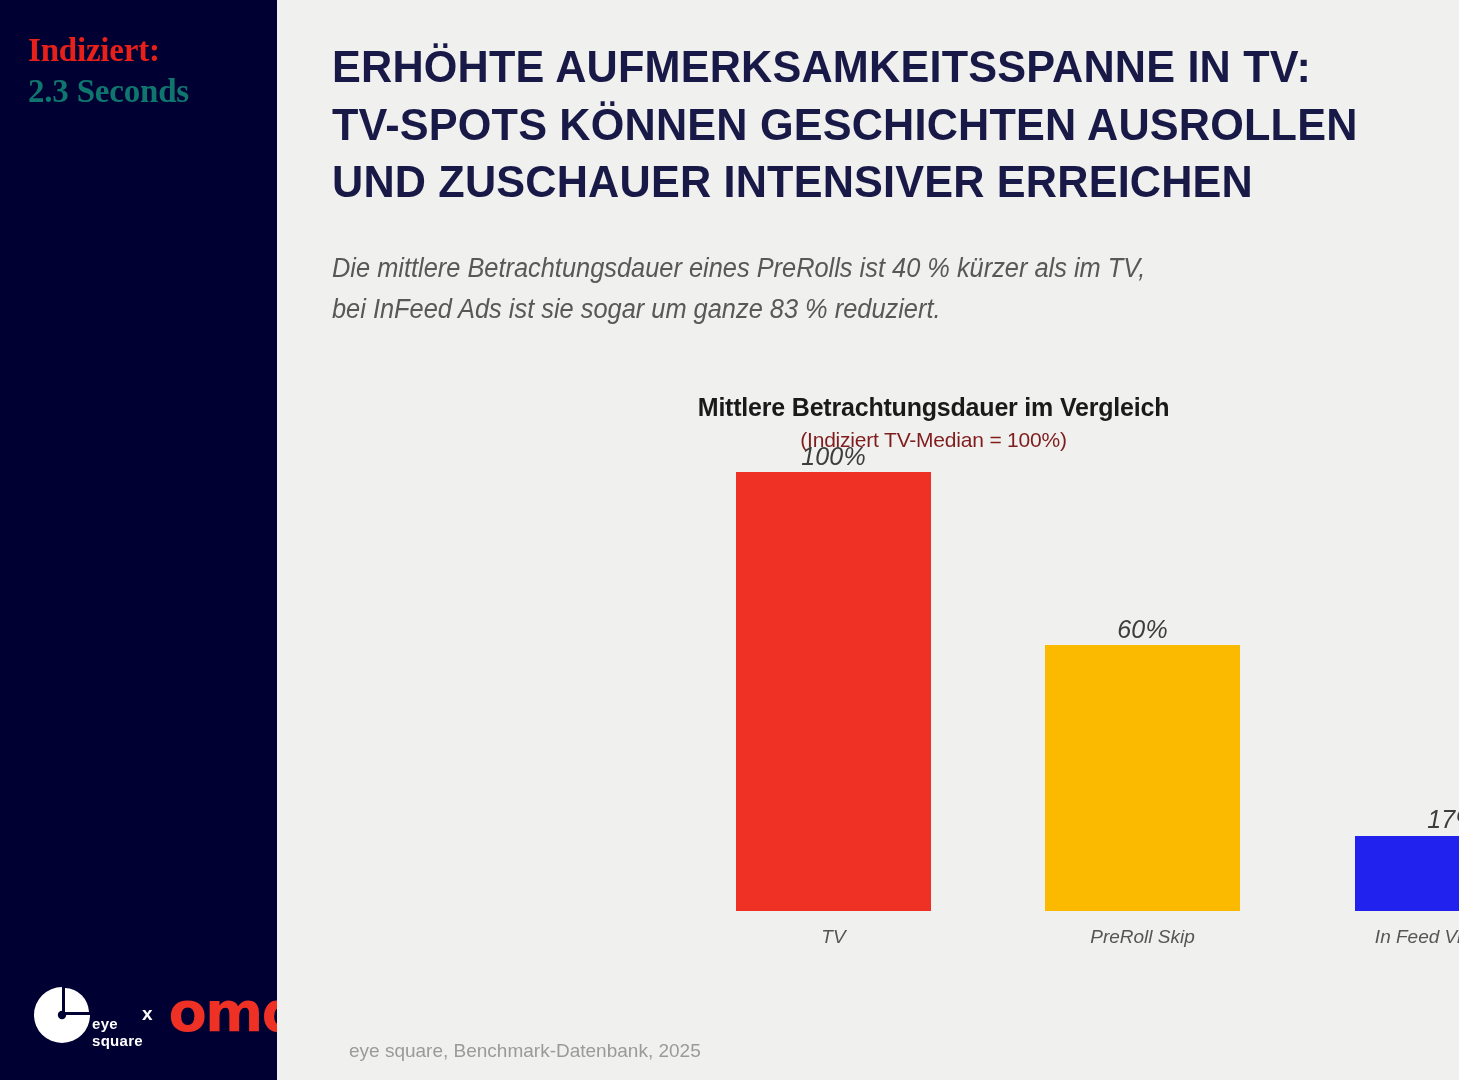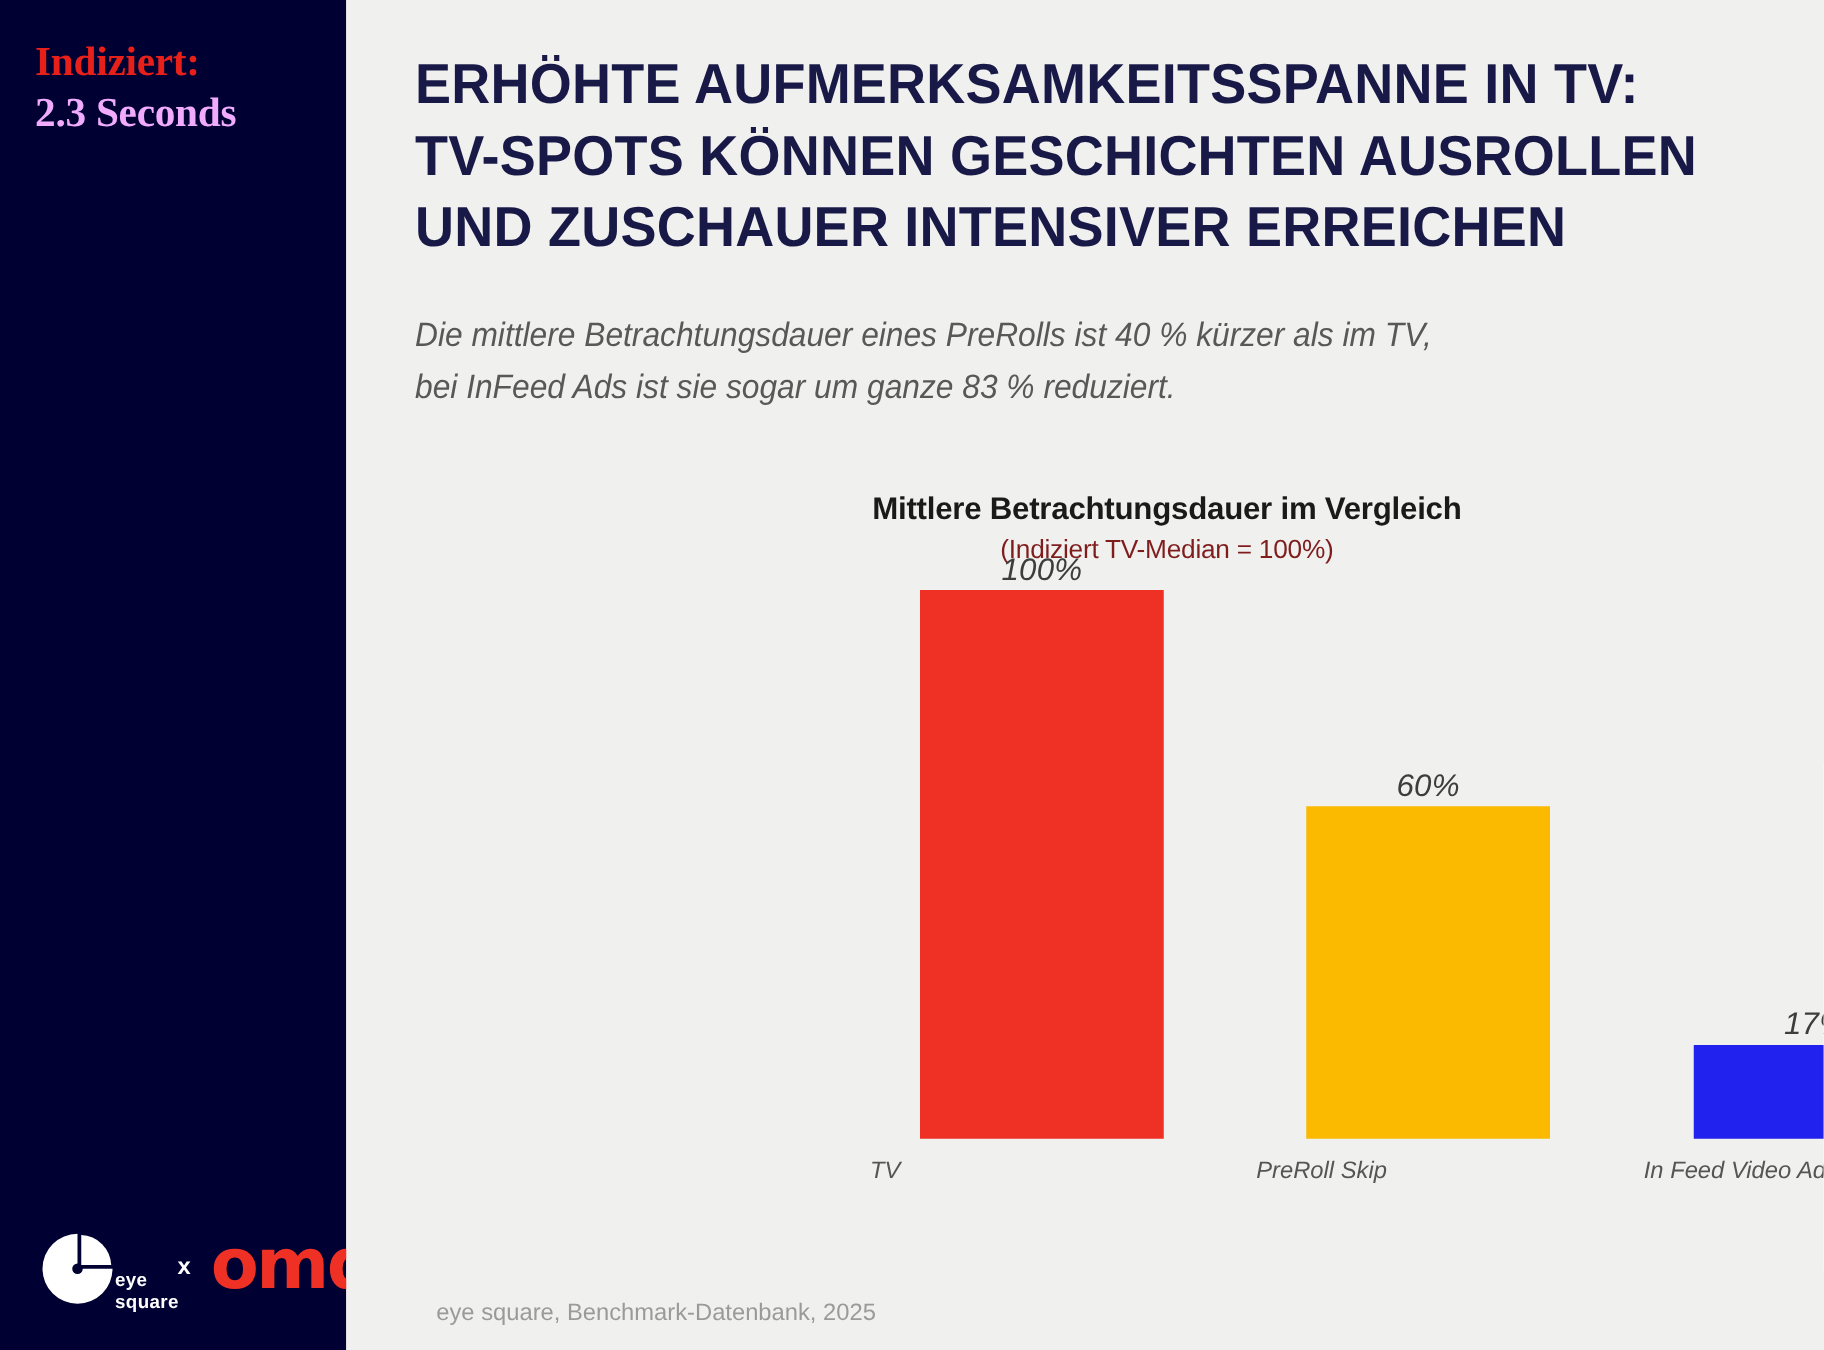--- a/index.html
+++ b/index.html
@@ -36,21 +36,21 @@
   }
   .sb-line {
     font-family: "Liberation Serif", "DejaVu Serif", serif;
     font-weight: bold;
     font-size: 33px;
     line-height: 1.25;
     letter-spacing: -0.2px;
     white-space: nowrap;
   }
   .sb-attention { color: #e8201a; }
-  .sb-white { color: #f0abfc; }
+  .sb-white { color: #0f766e; }
 
   
   #logo-row {
     position: absolute;
     left: 32px;
     bottom: 30px;
     display: flex;
     align-items: center;
     gap: 0px;
   }
@@ -179,21 +179,21 @@
     position: absolute;
     left: 0;
     bottom: 45px;
     width: 195px;
   }
   .bar-cat {
     position: absolute;
     left: -40px;
     bottom: 8px;
     width: 275px;
-    text-align: left;
+    text-align: center;
     color: #555555;
     font-size: 19px;
   }
 
   #source-note {
     position: absolute;
     left: 72px;
     bottom: 18px;
     color: #9a9a9a;
     font-size: 19px;

